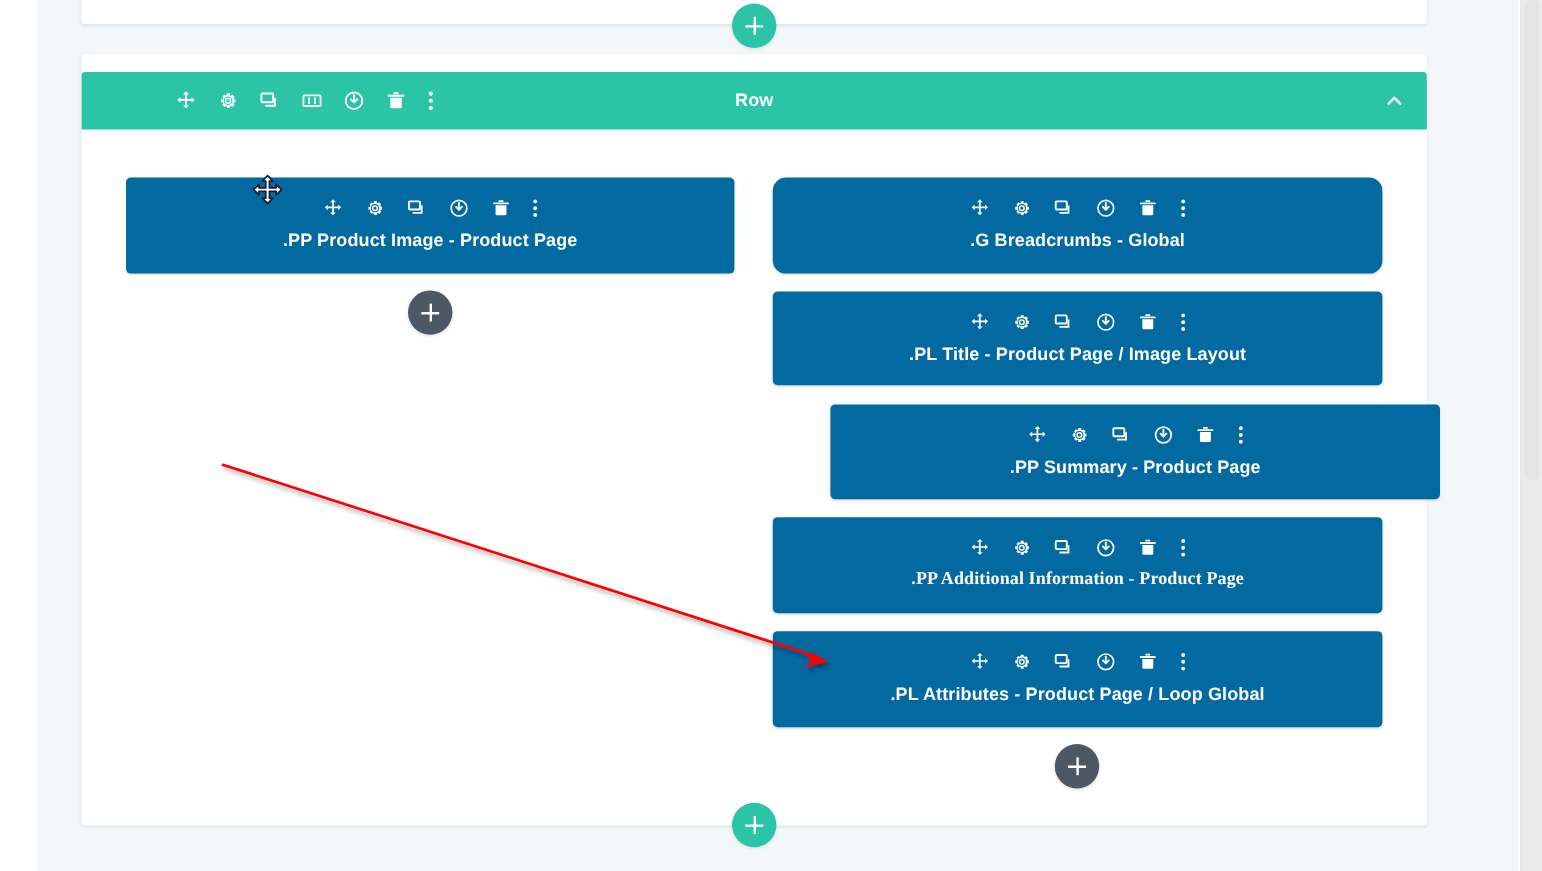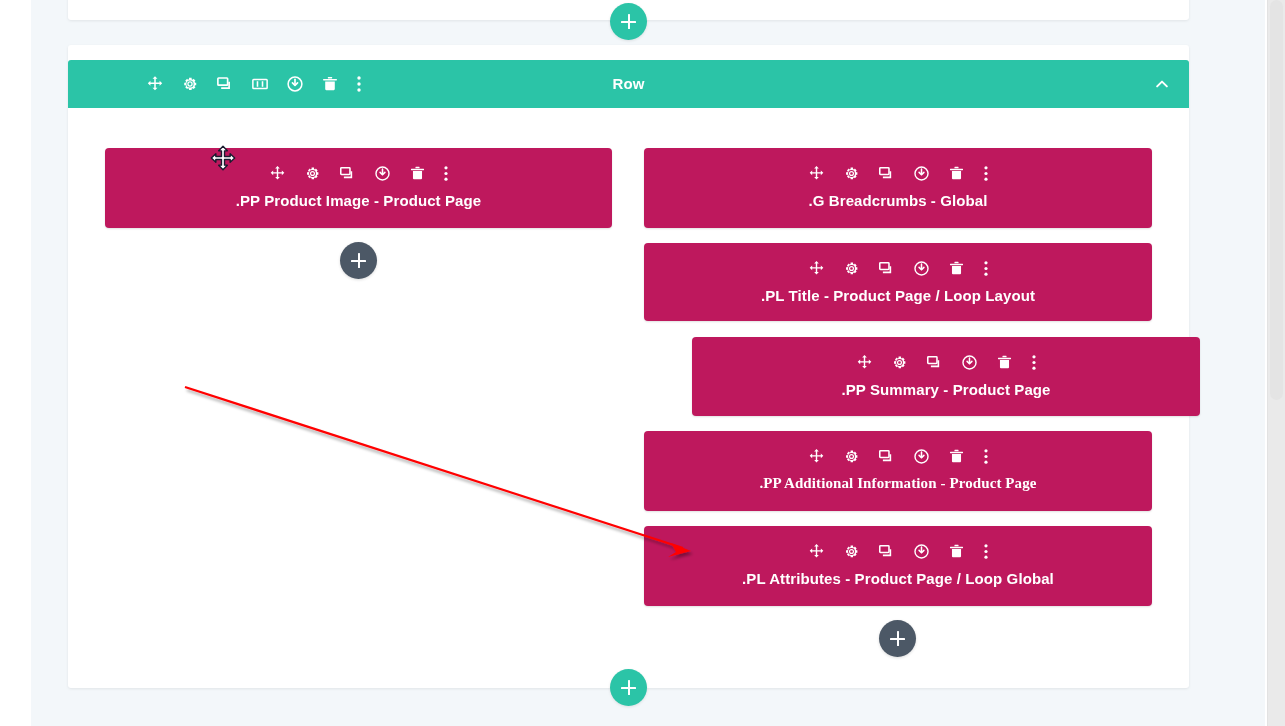--- a/index.html
+++ b/index.html
@@ -107,21 +107,21 @@
     right: 18px;
     top: 0;
     height: 48px;
     display: flex;
     align-items: center;
   }
 
   
   .module {
     position: absolute;
-    background: #be185d;
+    background: #0369a1;
     border-radius: 4px;
     color: #ffffff;
     box-shadow: 0 1px 2px rgba(0,0,0,0.12);
   }
   .module-tools {
     position: absolute;
     left: 0; right: 0;
     top: 16px;
     display: flex;
     justify-content: center;
@@ -325,21 +325,21 @@
           </svg>
       </span>
     </div>
     <div class="module-label">.PP Product Image - Product Page</div>
   </div>
 
   <div class="add-btn dark" style="left:340px; top:242px;">
     <span class="plus"></span>
   </div>
 
-  <div class="module" style="left:644px; top:148px; width:508px; height:80px;">
+  <div class="module" style="left:644px; top:148px; width:508px; height:80px;border-radius:11px;">
     <div class="module-tools">
       <span class="ico">
         <svg width="17" height="17" viewBox="0 0 24 24" fill="#ffffff">
             <path d="M12 1.5 15.3 5h-2.3v5.1h5.1V7.8L21.6 11 18.1 14.3v-2.3H13v5.1h2.3L12 20.4 8.7 17.1H11v-5.1H5.9v2.3L2.4 11 5.9 7.8v2.3H11V5H8.7Z"></path>
           </svg>
       </span>
       <span class="ico">
         <svg width="17" height="17" viewBox="0 0 24 24" fill="#ffffff">
             <path d="M12 8.4a3.6 3.6 0 1 0 0 7.2 3.6 3.6 0 0 0 0-7.2Zm0 5.5a1.9 1.9 0 1 1 0-3.8 1.9 1.9 0 0 1 0 3.8Z"></path>
             <path d="M20.3 10.2h-1.6a6.8 6.8 0 0 0-.6-1.4l1.2-1.2-2.5-2.5-1.2 1.2a6.8 6.8 0 0 0-1.4-.6V3.7h-3.5v1.9a6.8 6.8 0 0 0-1.4.6L8.1 5.1 5.6 7.6l1.2 1.2a6.8 6.8 0 0 0-.6 1.4H4.3v3.5h1.9a6.8 6.8 0 0 0 .6 1.4l-1.2 1.2 2.5 2.5 1.2-1.2a6.8 6.8 0 0 0 1.4.6v1.9h3.5v-1.9a6.8 6.8 0 0 0 1.4-.6l1.2 1.2 2.5-2.5-1.2-1.2a6.8 6.8 0 0 0 .6-1.4h1.6Zm-8.3 6.6a4.8 4.8 0 1 1 0-9.6 4.8 4.8 0 0 1 0 9.6Z"></path>
@@ -410,21 +410,21 @@
           </svg>
       </span>
       <span class="ico dots">
         <svg width="6" height="17" viewBox="0 0 6 18" fill="#ffffff">
             <circle cx="3" cy="3" r="1.7"></circle>
             <circle cx="3" cy="9" r="1.7"></circle>
             <circle cx="3" cy="15" r="1.7"></circle>
           </svg>
       </span>
     </div>
-    <div class="module-label">.PL Title - Product Page / Loop Layout</div>
+    <div class="module-label">.PL Title - Product Page / Image Layout</div>
   </div>
 
   <div class="module" style="left:644px; top:337px; width:508px; height:79px;margin-left:48px;">
     <div class="module-tools">
       <span class="ico">
         <svg width="17" height="17" viewBox="0 0 24 24" fill="#ffffff">
             <path d="M12 1.5 15.3 5h-2.3v5.1h5.1V7.8L21.6 11 18.1 14.3v-2.3H13v5.1h2.3L12 20.4 8.7 17.1H11v-5.1H5.9v2.3L2.4 11 5.9 7.8v2.3H11V5H8.7Z"></path>
           </svg>
       </span>
       <span class="ico">

